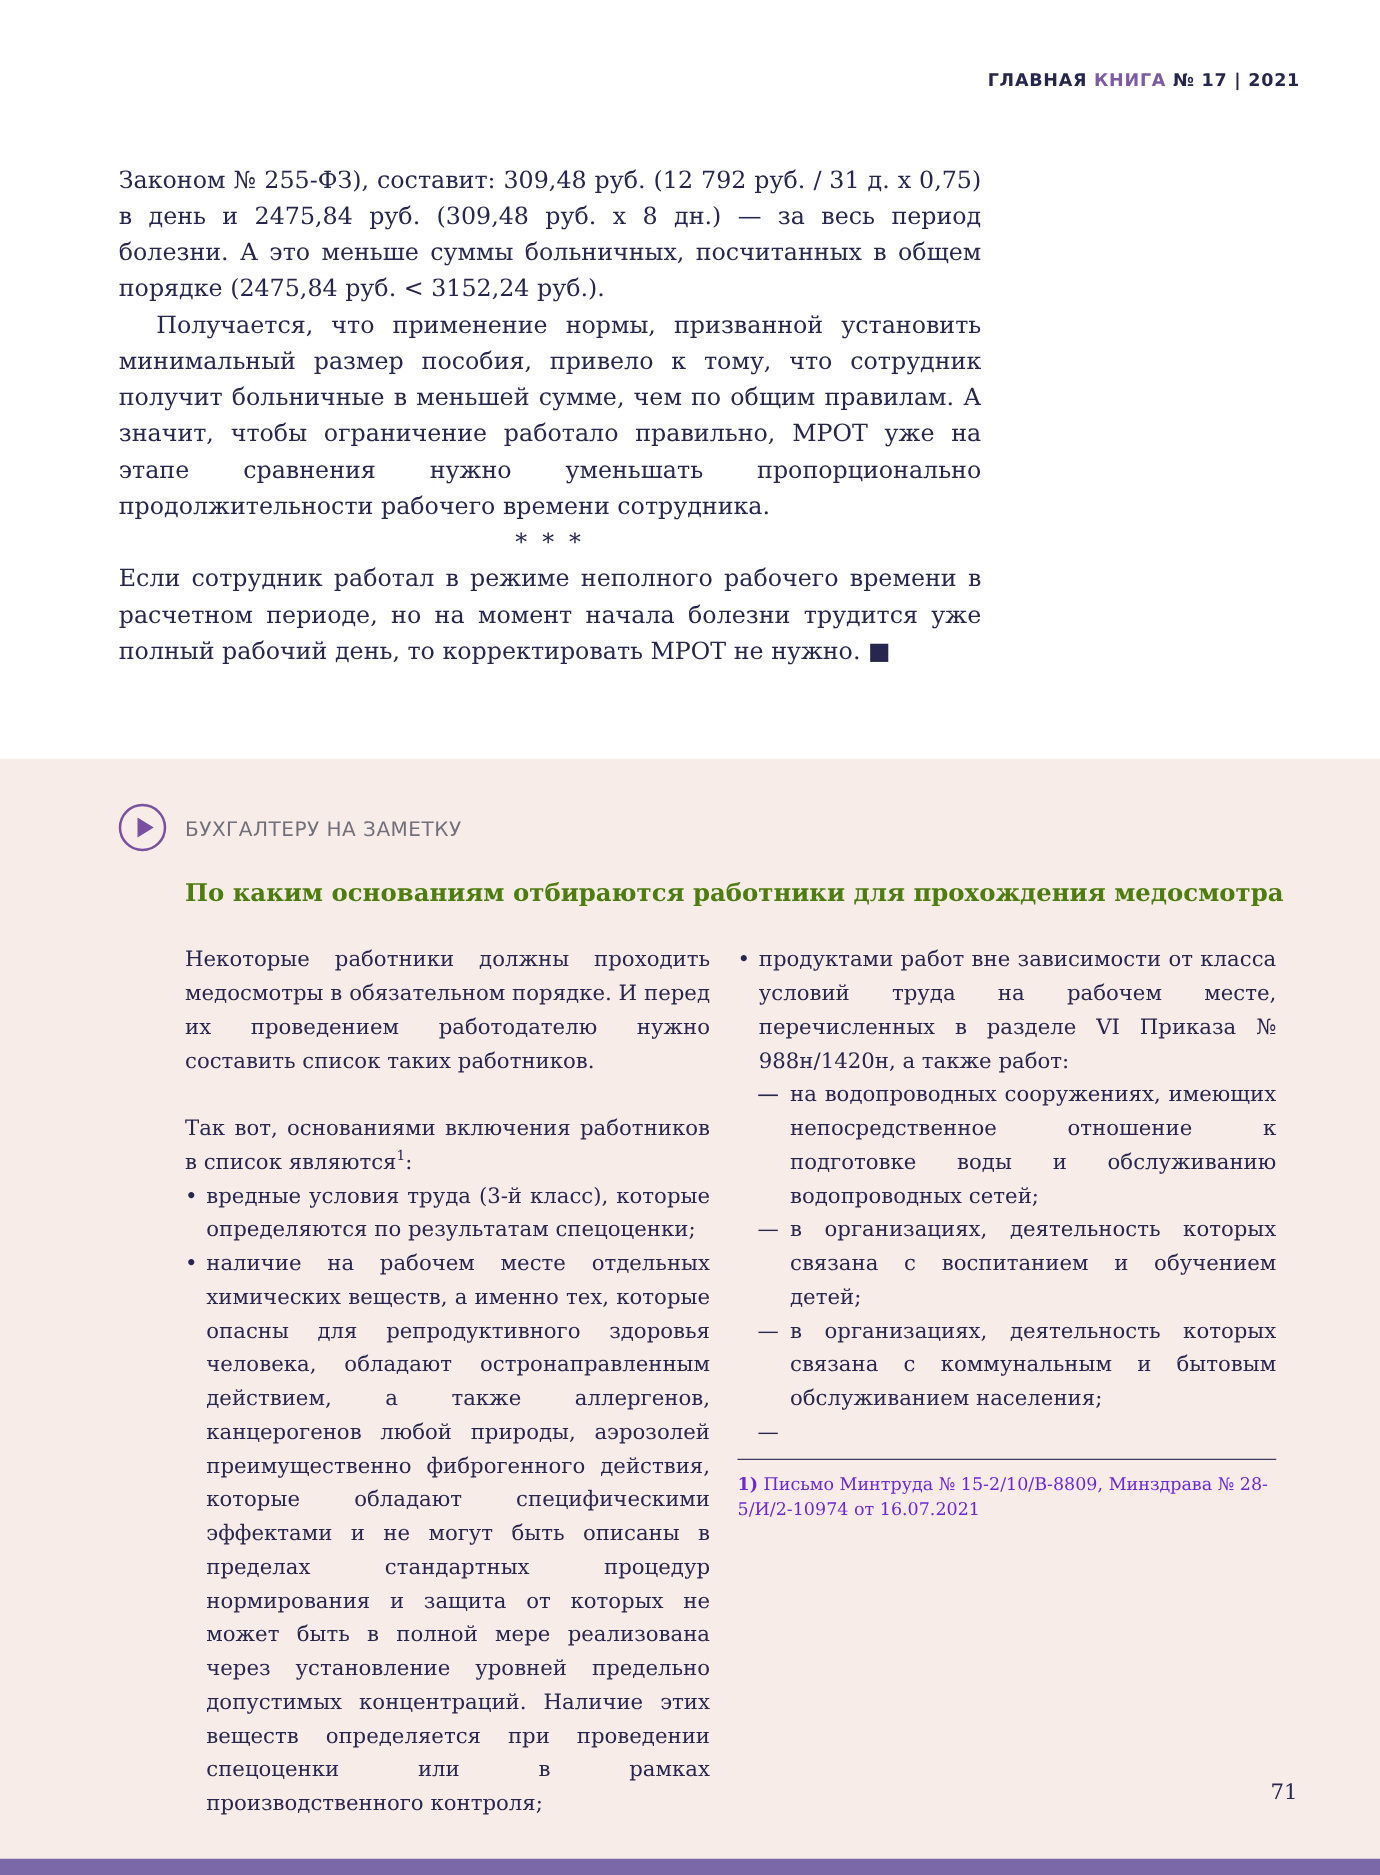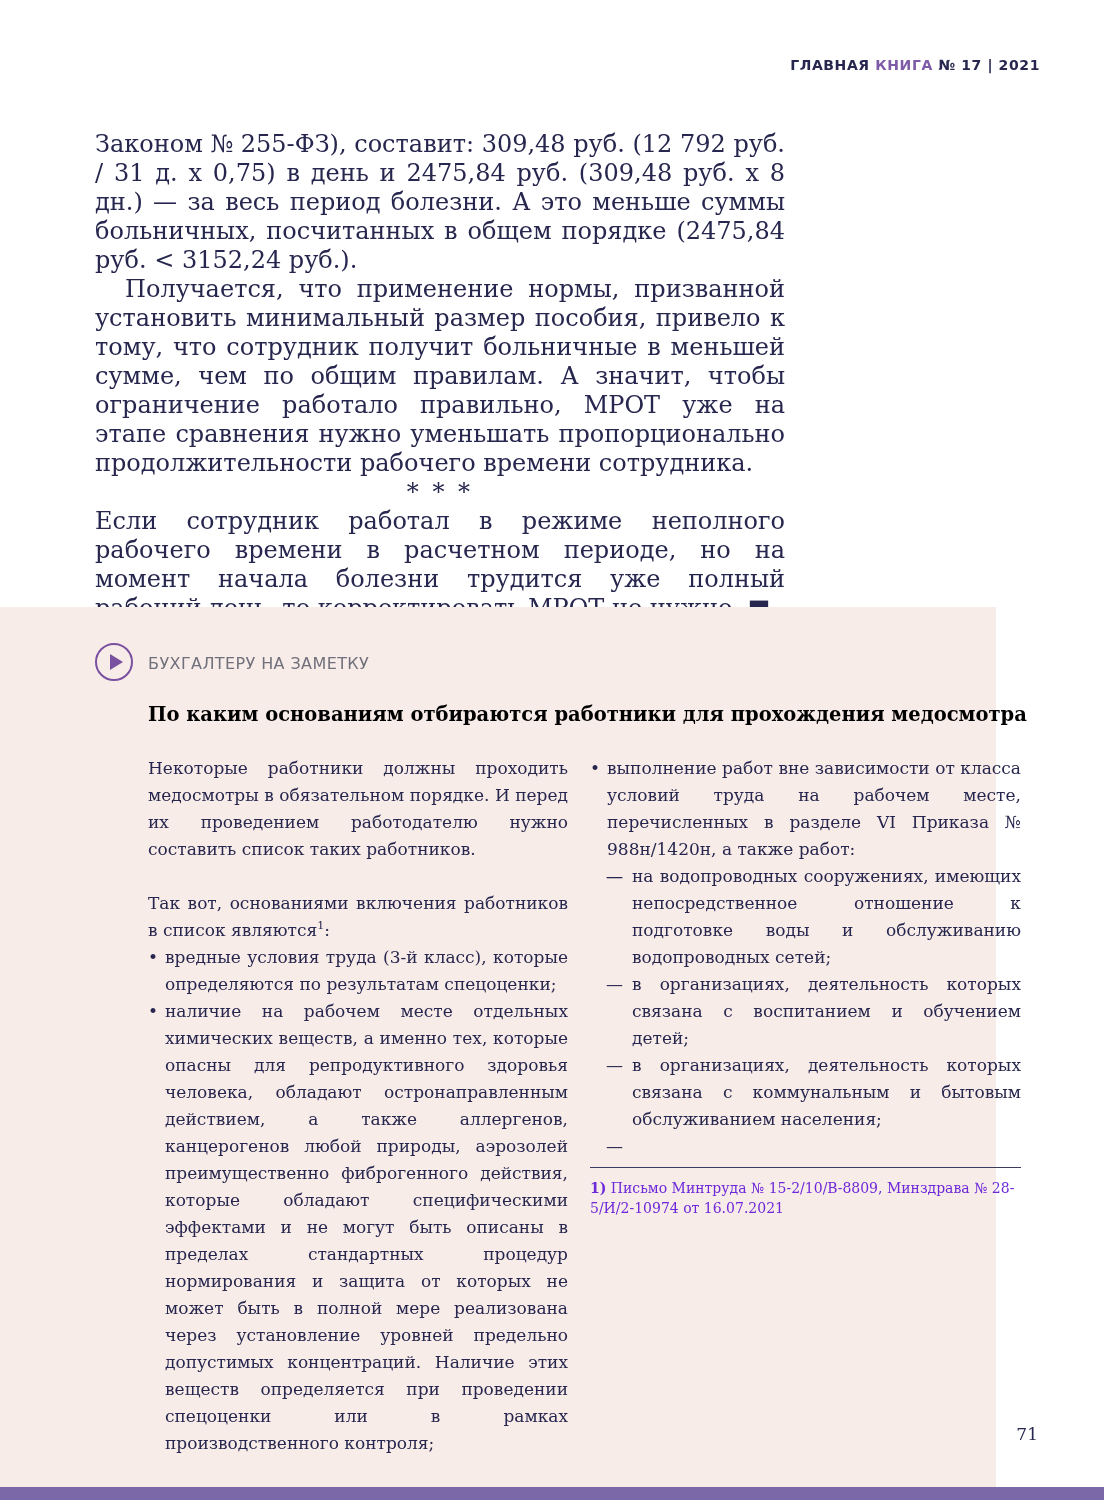--- a/index.html
+++ b/index.html
@@ -17,53 +17,53 @@
   .mag-header {
     position:absolute; top:57px; right:64px;
     font-family:"DejaVu Sans", sans-serif;
     font-weight:bold; font-size:14px; letter-spacing:0.6px;
     color:#26264e; white-space:nowrap;
   }
   .mag-header .purple { color:#7d5ba6; }
   
   .article {
     position:absolute; left:95px; top:130px; width:690px;
-    font-size:24px; line-height:29px; text-align:justify;
+    font-size:19px; line-height:29px; text-align:justify;
     color:#26264e;
   }
   .article p { margin:0; }
   .article p.indent { text-indent:30px; }
   .stars {
     text-align:center; letter-spacing:3px;
     margin-top:16px; margin-bottom:9px;
   }
   
   .note {
-    position:absolute; left:0; top:607px; width:996px; height:893px;
+    position:absolute; left:0; top:607px; width:1104px; height:893px;
     background:#f8ece8;
   }
   .play-badge {
     position:absolute; left:95px; top:36px;
     width:38px; height:38px; border:2px solid #7a50a0; border-radius:50%;
     display:flex; align-items:center; justify-content:center;
   }
   .play-tri {
     width:0; height:0; margin-left:4px;
     border-left:13px solid #7a50a0;
     border-top:8px solid transparent;
     border-bottom:8px solid transparent;
   }
   .kicker {
     position:absolute; left:148px; top:47px;
     font-family:"DejaVu Sans", sans-serif;
     font-size:16px; letter-spacing:0.4px; color:#70707c;
   }
   .note-title {
     position:absolute; left:148px; top:96px; width:910px;
-    font-weight:bold; font-size:19.5px; color:#000000;
+    font-weight:bold; font-size:19.5px; color:#4d7c0f;
   }
   .cols {
     position:absolute; left:148px; top:148px; width:896px;
     display:flex; gap:22px;
     font-size:17px; line-height:27px; color:#26264e;
   }
   .col-left  { width:420px; }
   .col-right { width:431px; }
   .col-left p.intro { margin-bottom:27px; text-align:justify; }
   .col-left p.lead { text-align:justify; }
@@ -127,21 +127,21 @@
         </div>
         <div class="bullet-item">
           <span class="bullet">•</span>
           <span>наличие на рабочем месте отдельных химических веществ, а именно тех, которые опасны для репродуктивного здоровья человека, обладают остронаправленным действием, а также аллергенов, канцерогенов любой природы, аэрозолей преимущественно фиброгенного действия, которые обладают специфическими эффектами и не могут быть описаны в пределах стандартных процедур нормирования и защита от которых не может быть в полной мере реализована через установление уровней предельно допустимых концентраций. Наличие этих веществ определяется при проведении спецоценки или в рамках производственного контроля;</span>
         </div>
       </div>
 
       <div class="col-right">
         <div class="bullet-item">
           <span class="bullet">•</span>
-          <span>выполнение работ вне зависимости от класса условий труда на рабочем месте, перечисленных в разделе VI Приказа № 988н/1420н, а также работ:</span>
+          <span>продуктами работ вне зависимости от класса условий труда на рабочем месте, перечисленных в разделе VI Приказа № 988н/1420н, а также работ:</span>
         </div>
         <div class="dash-list">
           <div class="dash-item">
             <span class="dash">—</span>
           </div>
           <div class="dash-item">
             <span class="dash">—</span>
             <span>на водопроводных сооружениях, имеющих непосредственное отношение к подготовке воды и обслуживанию водопроводных сетей;</span>
           </div>
           <div class="dash-item">

